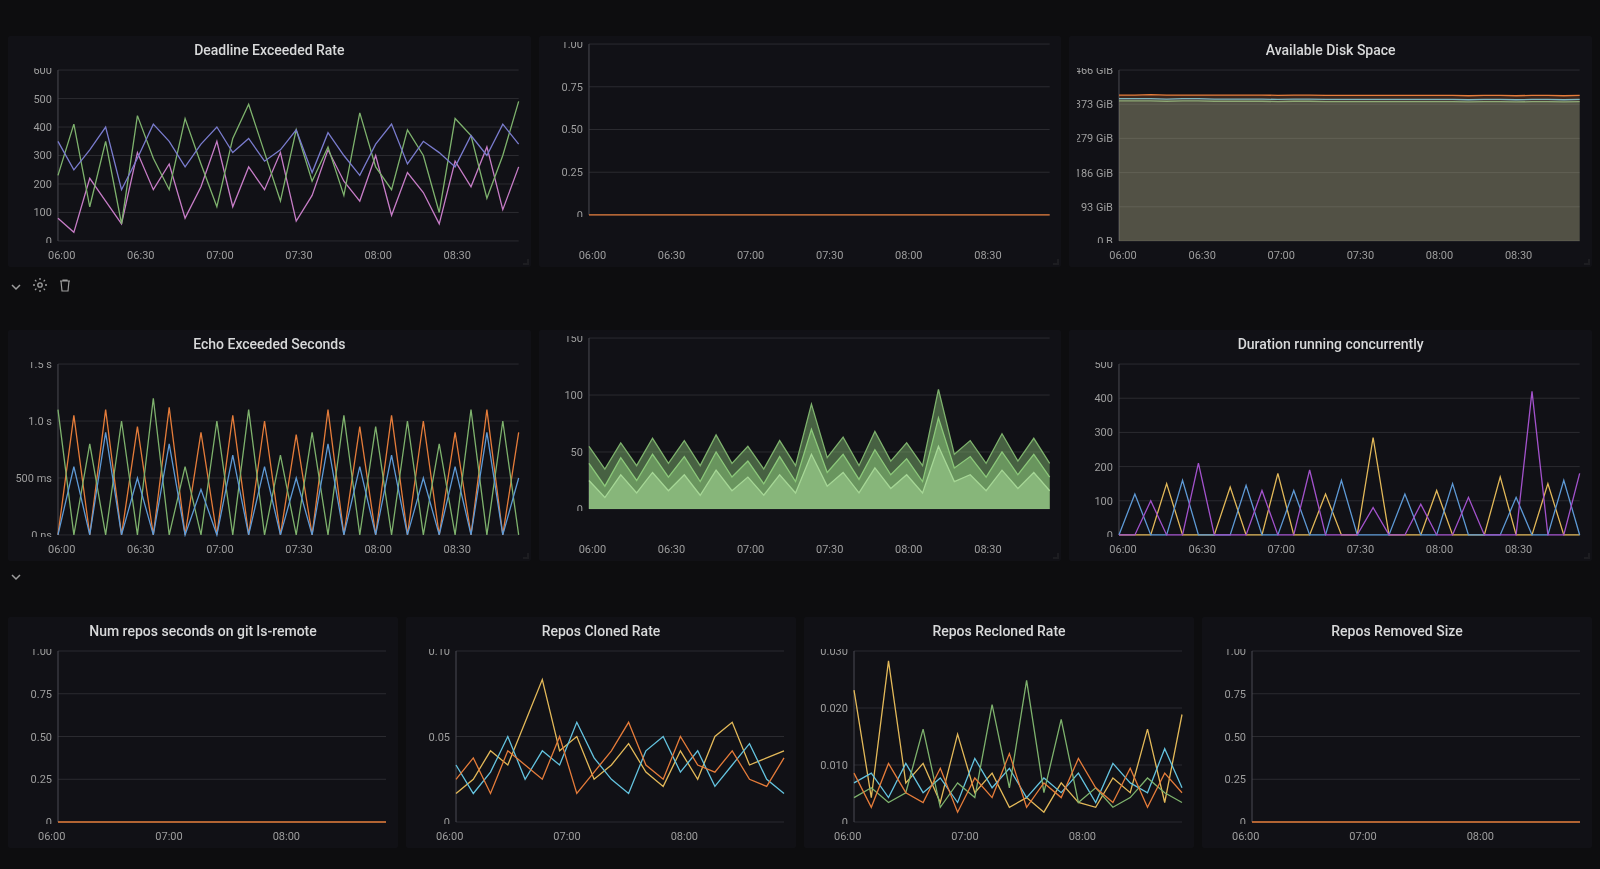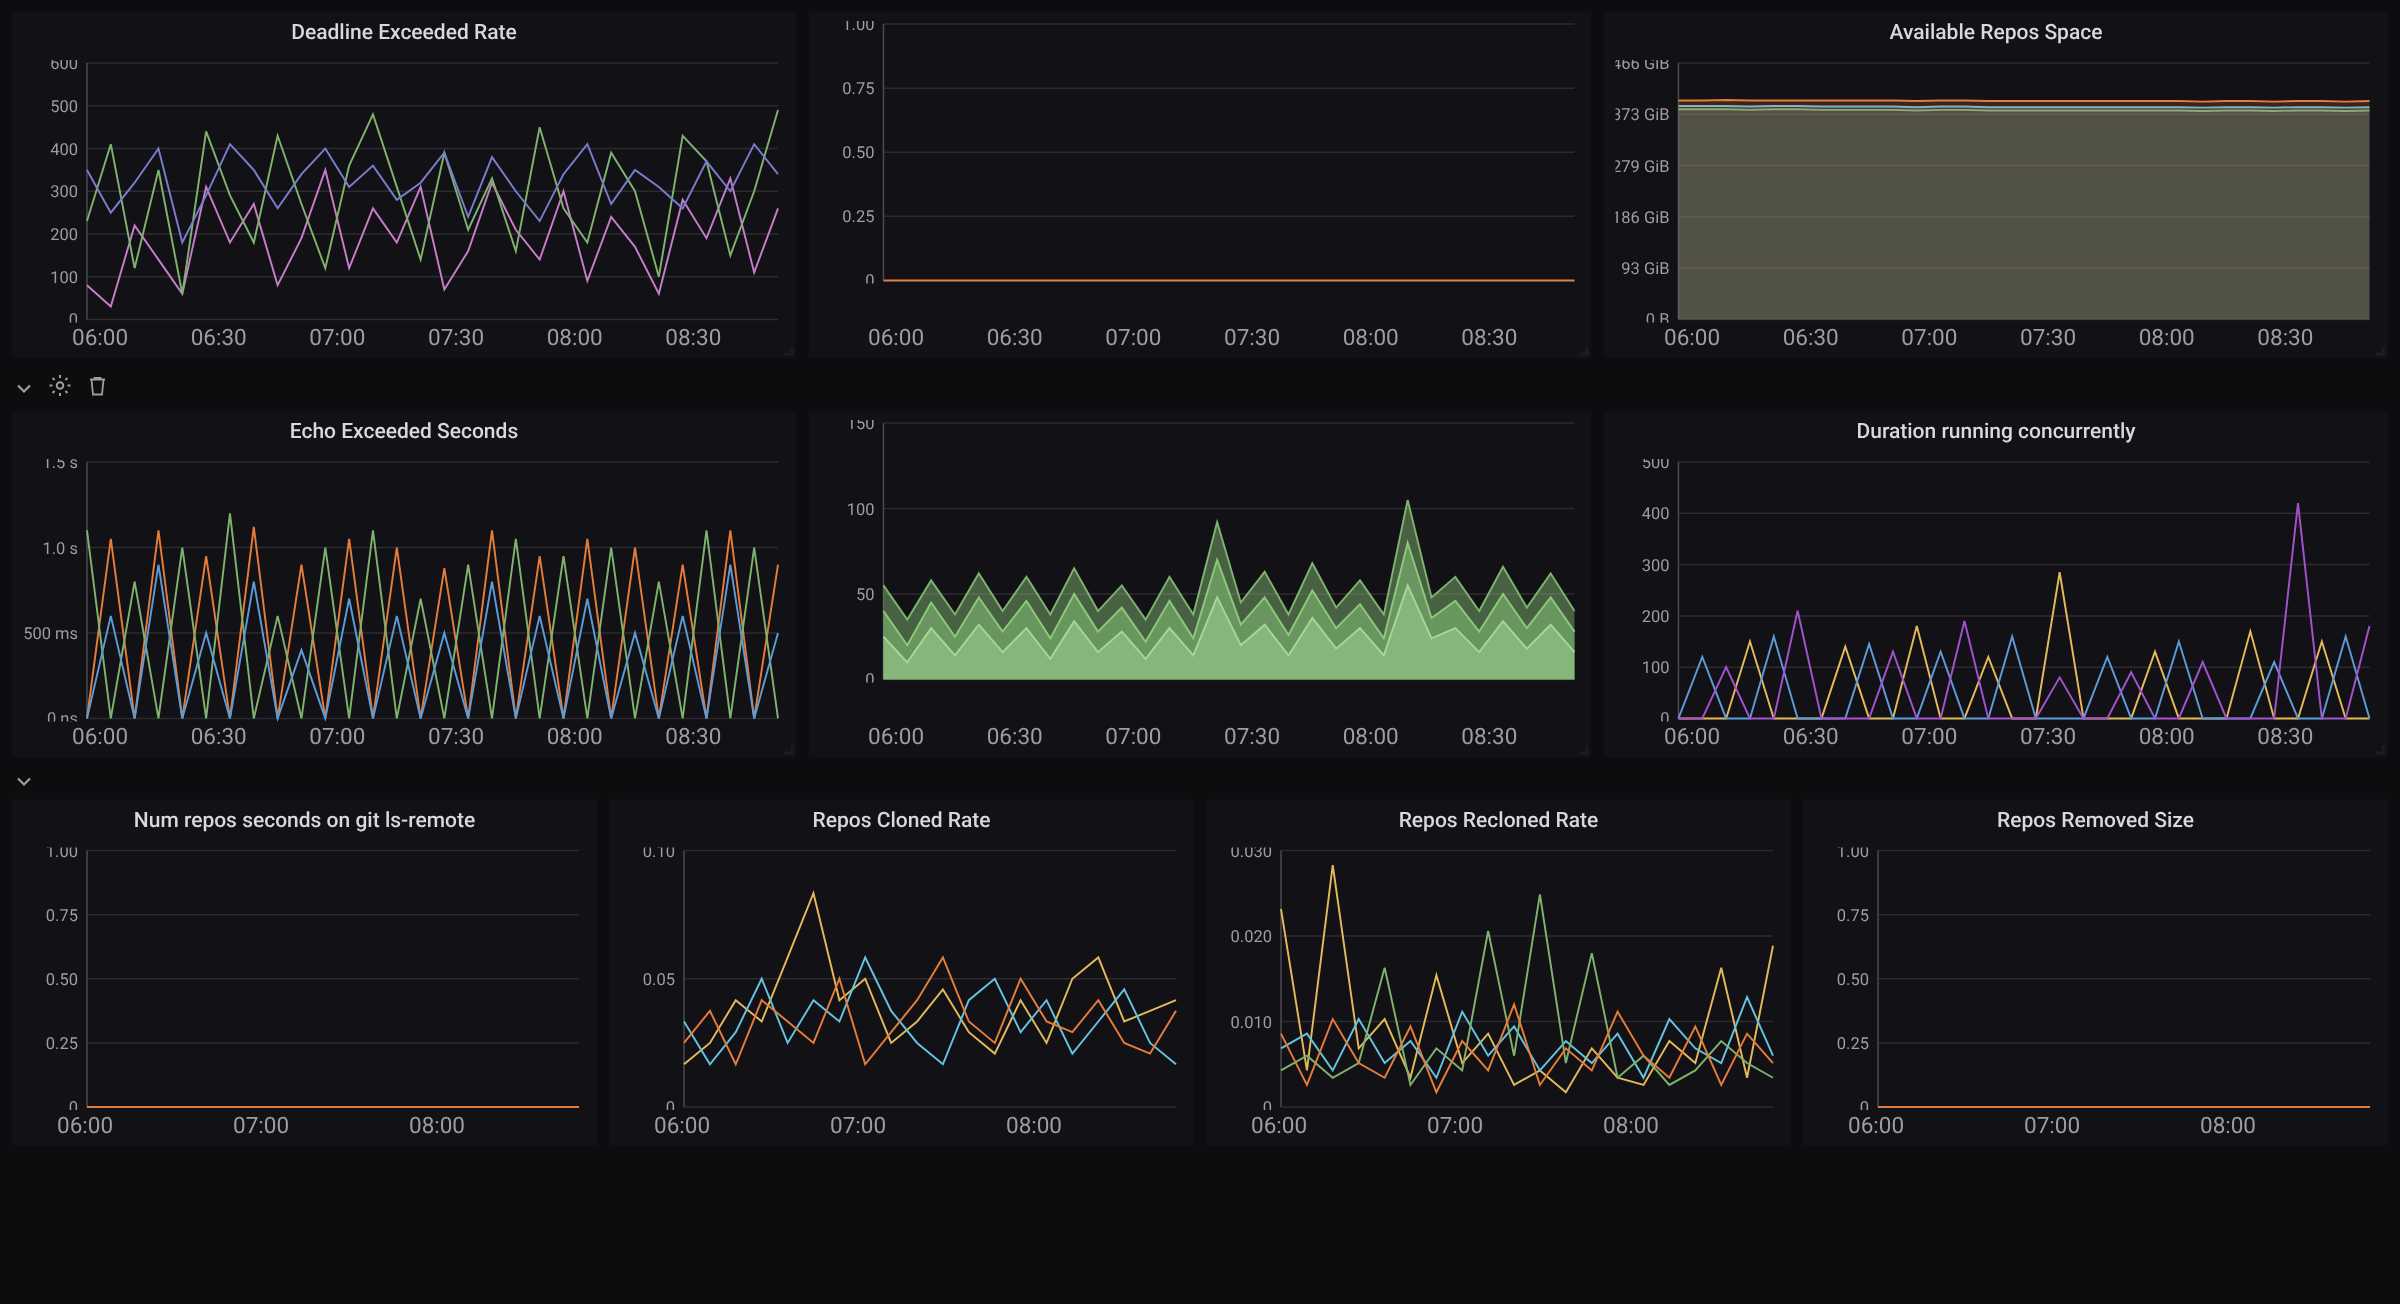--- a/index.html
+++ b/index.html
@@ -9,20 +9,21 @@
   font-family: -apple-system, BlinkMacSystemFont, "Segoe UI", Roboto, sans-serif;
   font-size: 12px;
   width: 1600px;
   height: 869px;
   overflow: hidden;
   padding: 8px;
 }
 .row {
   display: flex;
   gap: 8px;
+  margin-top: 28px;
 }
 .panel {
   flex: 1;
   background: #111116;
   border-radius: 2px;
   padding: 6px 8px 24px 8px;
   position: relative;
   min-width: 0;
 }
 .panel.small { flex: 1; }
@@ -56,21 +57,21 @@
   height: 175px;
 }
 .chart-body svg { width: 100%; height: 100%; display: block; }
 .x-axis-labels {
   position: absolute;
   bottom: 5px;
   left: 40px;
   right: 8px;
   display: flex;
   justify-content: center;
-  font-size: 15px;
+  font-size: 11px;
   color: #9E9E9E;
 }
 .x-axis-labels span { flex: 1; text-align: left; }
 .row4 .panel .chart-body { height: 175px; }
 .row4 .panel .x-axis-labels { left: 30px; }
 .resize-handle {
   position: absolute;
   right: 2px;
   bottom: 2px;
   width: 6px;
@@ -142,21 +143,21 @@
         <span>06:00</span>
         <span>06:30</span>
         <span>07:00</span>
         <span>07:30</span>
         <span>08:00</span>
         <span>08:30</span>
       </div>
     <div class="resize-handle"></div>
   </div>
   <div class="panel">
-    <div class="panel-title">Available Repos Space</div>
+    <div class="panel-title">Available Disk Space</div>
     <div class="chart-body">
         <svg viewBox="0 0 507 175">
           <line class="grid" x1="42" x2="503" y1="173" y2="173"></line>
           <text class="tick" x="36" y="177" text-anchor="end">0 B</text>
           <line class="grid" x1="42" x2="503" y1="138.8" y2="138.8"></line>
           <text class="tick" x="36" y="142.8" text-anchor="end">93 GiB</text>
           <line class="grid" x1="42" x2="503" y1="104.6" y2="104.6"></line>
           <text class="tick" x="36" y="108.6" text-anchor="end">186 GiB</text>
           <line class="grid" x1="42" x2="503" y1="70.4" y2="70.4"></line>
           <text class="tick" x="36" y="74.4" text-anchor="end">279 GiB</text>

